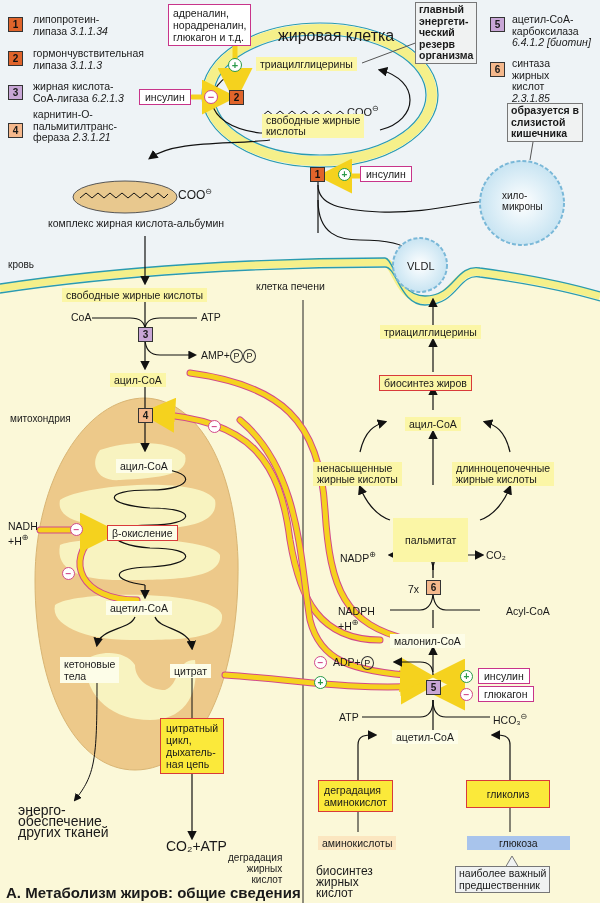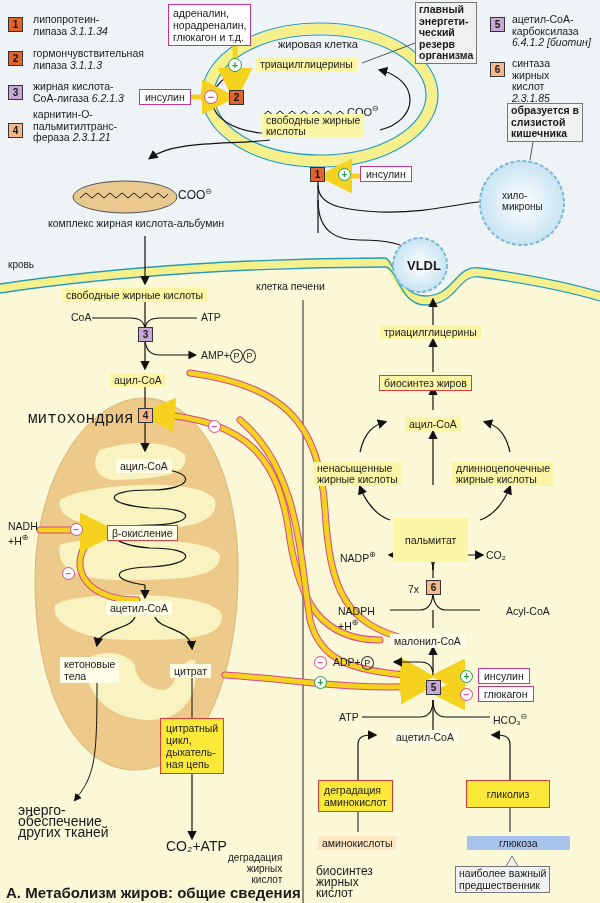--- a/index.html
+++ b/index.html
@@ -184,21 +184,21 @@
     <div>кислот</div>
     <div><i>2.3.1.85</i></div>
   </div>
 </div>
 
 <div class="abs mag-box" style="left:168px;top:4px;font-size:10.5px;line-height:12px;padding:2px 4px;">
   <div>адреналин,</div>
   <div>норадреналин,</div>
   <div>глюкагон и т.д.</div>
 </div>
-<div class="t" style="left:278px;top:38px;font-size:11px;">жировая клетка</div>
+<div class="t" style="left:278px;top:30px;font-size:16px;">жировая клетка</div>
 <div class="abs gray-box" style="left:415px;top:2px;font-weight:bold;">
   <div>главный</div>
   <div>энергети-</div>
   <div>ческий</div>
   <div>резерв</div>
   <div>организма</div>
 </div>
 <div class="t ylw" style="left:256px;top:57px;">триацилглицерины</div>
 <div class="abs" style="left:228px;top:58px;width:12px;height:12px;border:1.5px solid #2a9a4a;border-radius:50%;background:#fff;color:#2a9a4a;font-size:11px;line-height:12px;text-align:center;font-weight:bold;">+</div>
 <div class="enz e2" style="left:229px;top:90px;">2</div>
@@ -218,32 +218,32 @@
 <div class="t mag-box" style="left:360px;top:166px;">инсулин</div>
 <div class="abs gray-box" style="left:507px;top:103px;font-weight:bold;">
   <div>образуется в</div>
   <div>слизистой</div>
   <div>кишечника</div>
 </div>
 <div class="t" style="left:502px;top:190px;font-size:10px;line-height:11px;">
   <div>хило-</div>
   <div>микроны</div>
 </div>
-<div class="t" style="left:407px;top:260px;font-size:13px;font-weight:bold;">VLDL</div>
+<div class="t" style="left:407px;top:260px;font-size:11px;">VLDL</div>
 
 <div class="t" style="left:256px;top:280px;">клетка печени</div>
 <div class="t ylw" style="left:62px;top:288px;">свободные жирные кислоты</div>
 <div class="t" style="left:71px;top:311px;">CoA</div>
 <div class="t" style="left:201px;top:311px;">ATP</div>
 <div class="enz e3" style="left:138px;top:327px;">3</div>
 <div class="t" style="left:201px;top:349px;">
   <span>AMP+</span><span style="display:inline-block;border:1px solid #333;border-radius:50%;width:11px;text-align:center;font-size:9px;">P</span><span style="display:inline-block;border:1px solid #333;border-radius:50%;width:11px;text-align:center;font-size:9px;">P</span>
 </div>
 <div class="t ylw" style="left:110px;top:373px;">ацил-СоА</div>
-<div class="t" style="left:28px;top:413px;font-size:16px;font-family:Liberation Mono, monospace;">митохондрия</div>
+<div class="t" style="left:10px;top:413px;font-size:10px;">митохондрия</div>
 <div class="enz e4" style="left:138px;top:408px;">4</div>
 <div class="abs" style="left:208px;top:420px;width:11px;height:11px;border:1.5px solid #d24a8a;border-radius:50%;background:#fff;color:#d24a8a;font-size:10px;line-height:11px;text-align:center;font-weight:bold;">−</div>
 <div class="t pale" style="left:116px;top:459px;">ацил-СоА</div>
 <div class="t" style="left:8px;top:521px;line-height:11px;">
   <div>NADH</div>
   <div><span>+H</span><sup style="font-size:8px;">⊕</sup></div>
 </div>
 <div class="abs" style="left:70px;top:523px;width:11px;height:11px;border:1.5px solid #d24a8a;border-radius:50%;background:#fff;color:#d24a8a;font-size:10px;line-height:11px;text-align:center;font-weight:bold;">−</div>
 <div class="t red-box" style="left:107px;top:525px;background:#fdfde8;">β-окисление</div>
 <div class="abs" style="left:62px;top:567px;width:11px;height:11px;border:1.5px solid #d24a8a;border-radius:50%;background:#fff;color:#d24a8a;font-size:10px;line-height:11px;text-align:center;font-weight:bold;">−</div>

